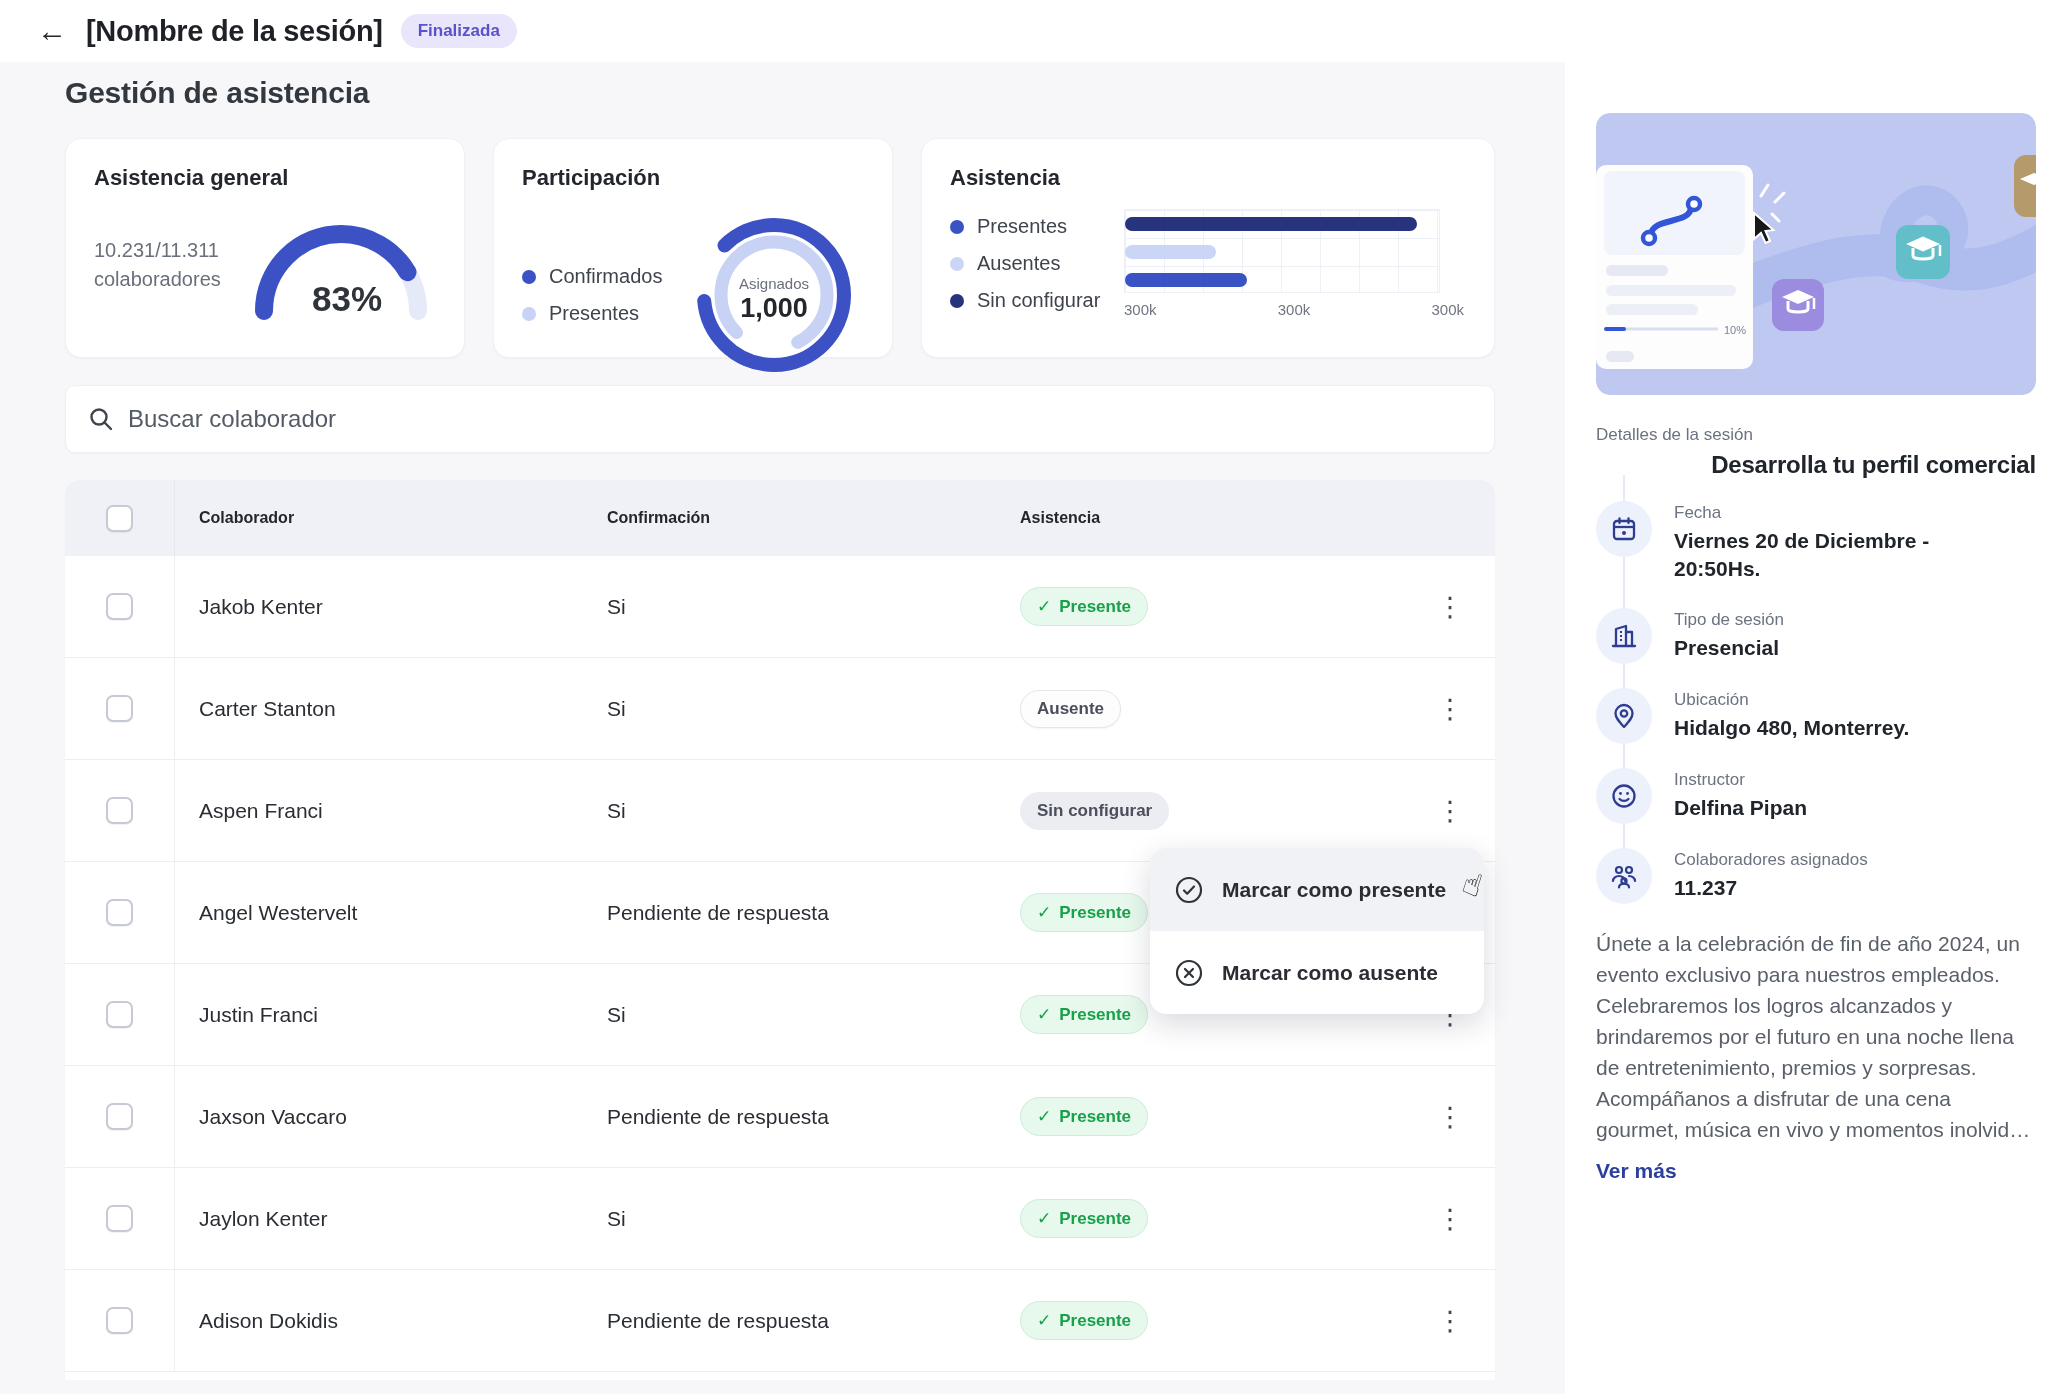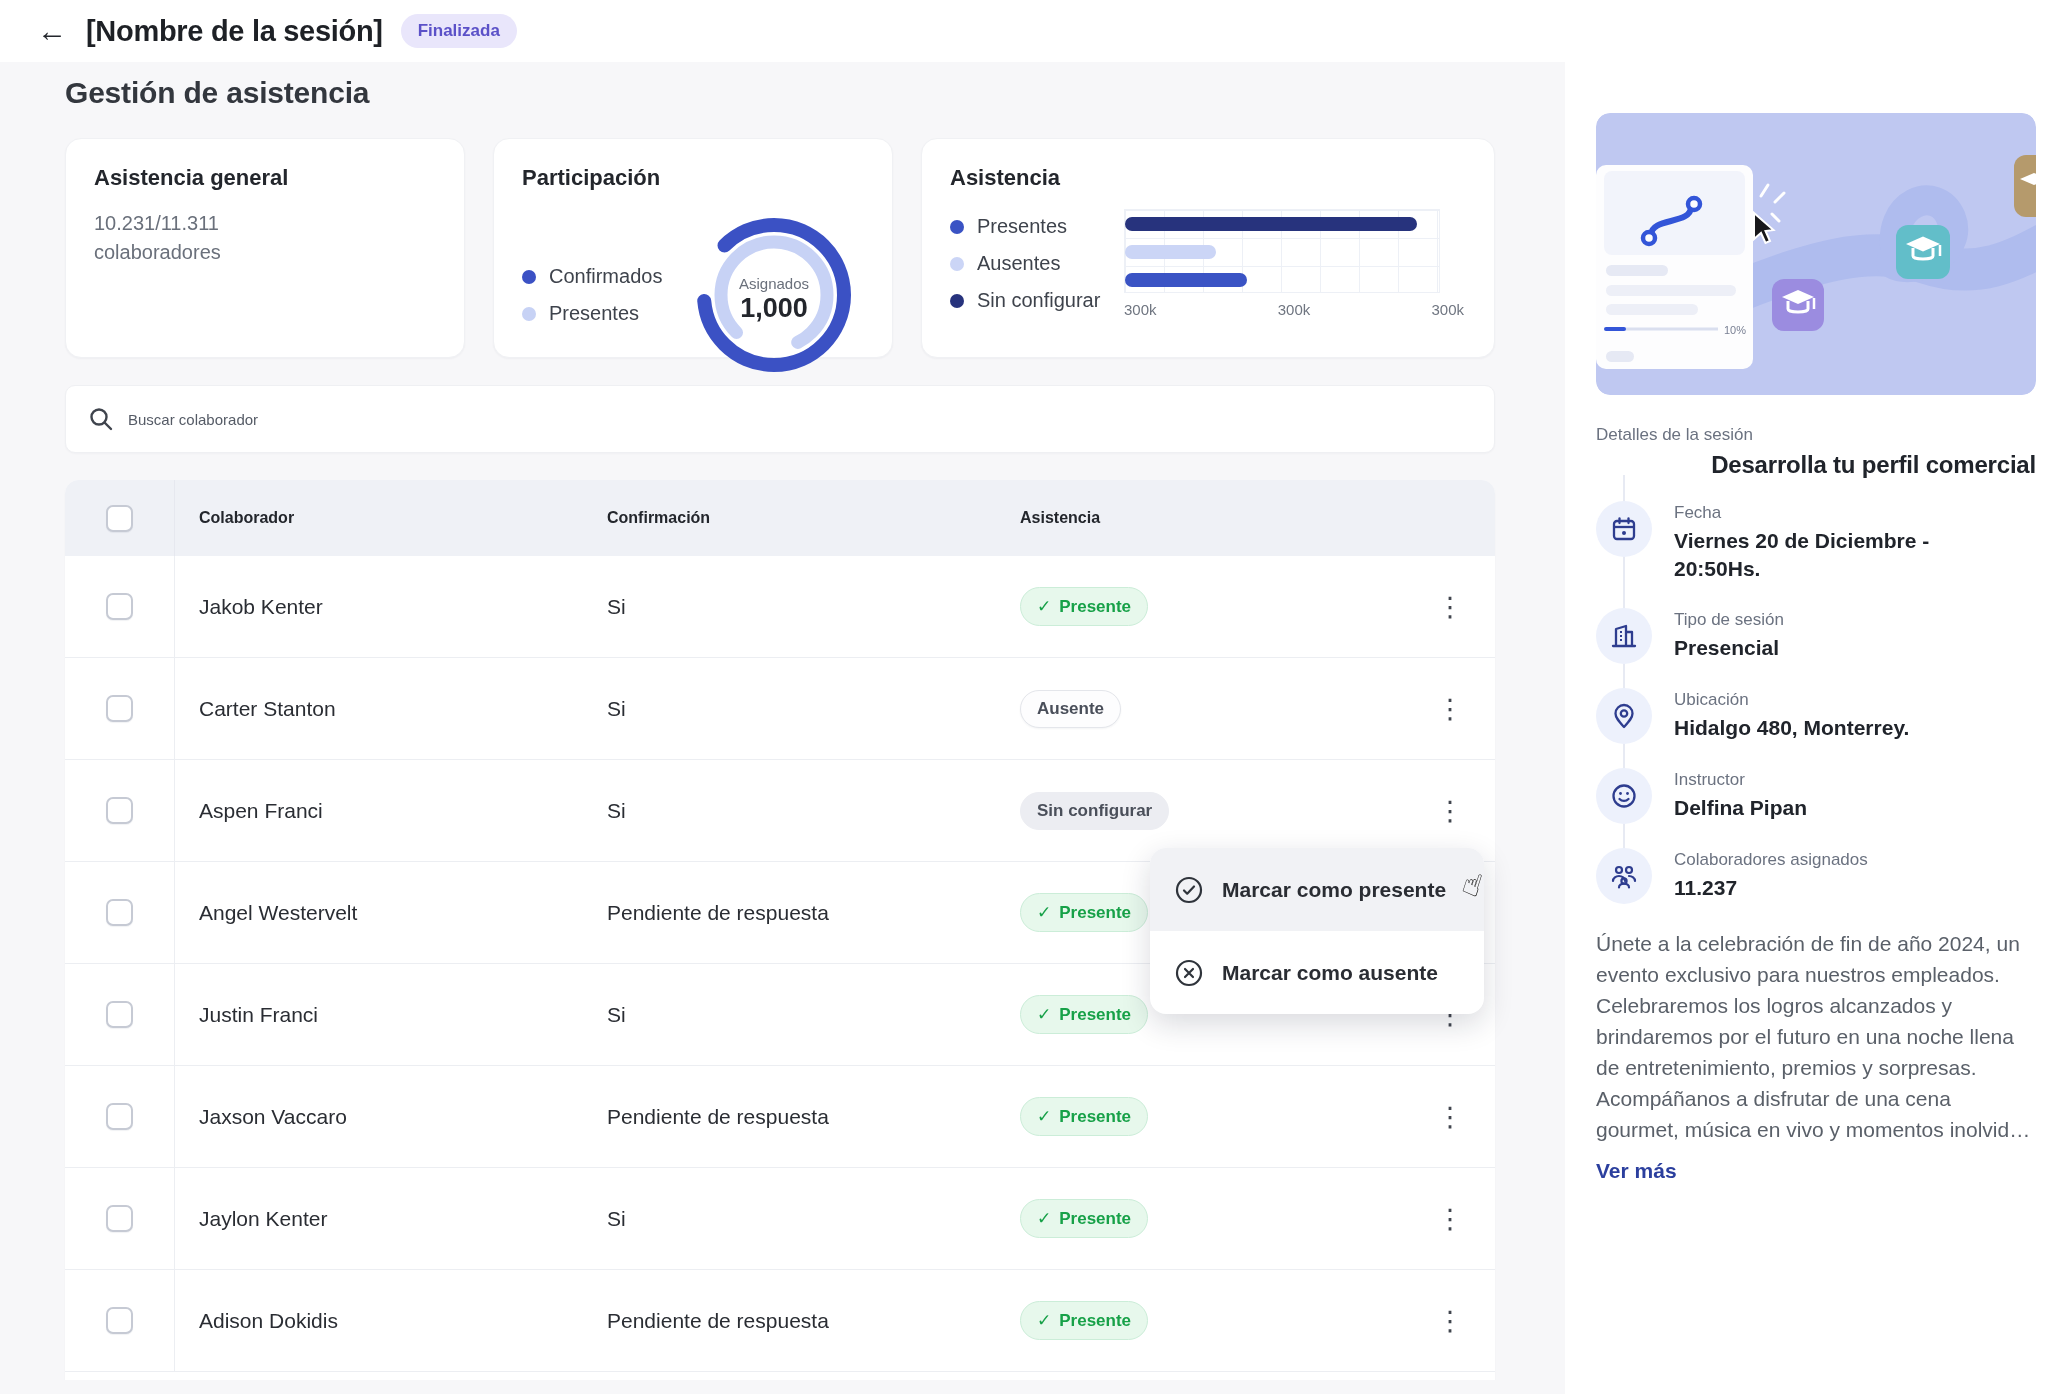--- a/index.html
+++ b/index.html
@@ -43,21 +43,21 @@
   .hbar-plot { position:relative; width:316px; height:84px; border:1px solid #EDF0F6; background:
       repeating-linear-gradient(to right, #EDF0F6 0 1px, transparent 1px 39px),
       repeating-linear-gradient(to bottom, #EDF0F6 0 1px, transparent 1px 28px); }
   .hbar { position:absolute; left:0; height:14px; border-radius:8px; }
   .hbar-axis { display:flex; justify-content:space-between; margin-top:8px; font-size:15px; color:#6F7580; }
 
   
   .searchbar { margin-top:27px; width:1430px; height:68px; background:#fff; border:1px solid #EFF0F3;
     border-radius:10px; display:flex; align-items:center; padding:0 22px; gap:14px;
     box-shadow:0 1px 2px rgba(25,30,60,.03); }
-  .searchbar input { border:none; outline:none; flex:1; font-size:15px; color:#23262C;
+  .searchbar input { border:none; outline:none; flex:1; font-size:24px; color:#23262C;
     font-family:inherit; background:transparent; }
   .searchbar input::placeholder { color:#555B66; opacity:1; }
 
   
   .table { margin-top:27px; width:1430px; border-radius:14px 14px 0 0; overflow:hidden;
     background:#fff; box-shadow:0 1px 2px rgba(25,30,60,.03); }
   .trow { display:grid; grid-template-columns:110px 408px 413px 1fr 90px; align-items:center; }
   .thead { background:#EFF1F6; height:76px; }
   .thead .th { font-size:16px; font-weight:700; color:#23262C; padding-left:24px; }
   .tbody-row { height:102px; background:#fff; border-bottom:1px solid #ECEEF2; }
@@ -126,20 +126,27 @@
 
     <div class="cards-row">
 
       <div class="card card-general">
         <h3>Asistencia general</h3>
         <div class="card-body">
           <div class="gen-stat">
             <div>10.231/11.311</div>
             <div>colaboradores</div>
           </div>
+          <div class="gauge-wrap">
+            <svg width="190" height="112" viewBox="0 0 190 112">
+              <path d="M18,102 A77,77 0 0 1 172,102" fill="none" stroke="#E5EAF8" stroke-width="18" stroke-linecap="round"></path>
+              <path id="gauge-value" d="M18,102 A77,77 0 0 1 172,102" fill="none" stroke="#3B51C4" stroke-width="18" stroke-linecap="round" stroke-dasharray="200.77918649092368 9999"></path>
+              <text x="101" y="102" text-anchor="middle" font-size="35" font-weight="bold" fill="#2F343B">83%</text>
+            </svg>
+          </div>
         </div>
       </div>
 
       <div class="card card-participation">
         <h3>Participación</h3>
         <div class="card-body">
           <div class="legend" id="donut-legend">
               <div class="legend-item">
                 <span class="legend-dot" style="background: rgb(59, 81, 196);"></span>
                 <span>Confirmados</span>

